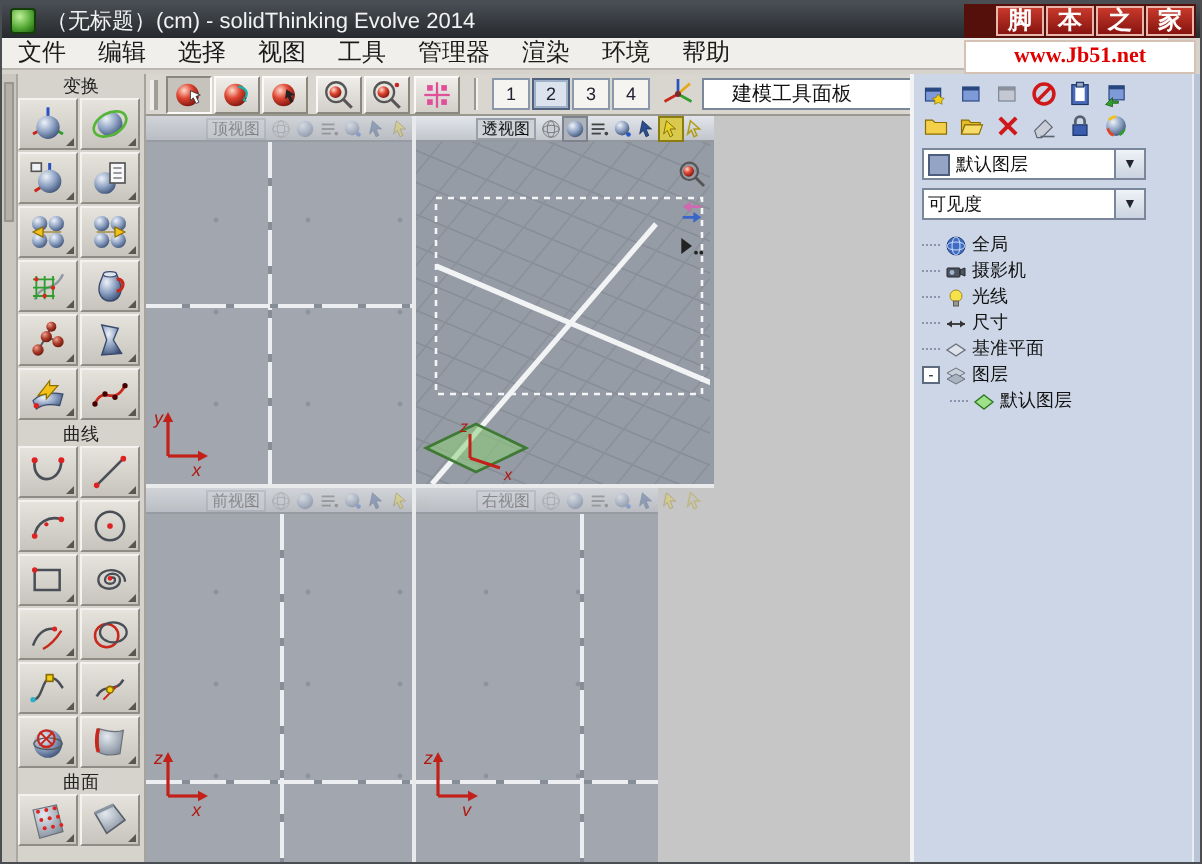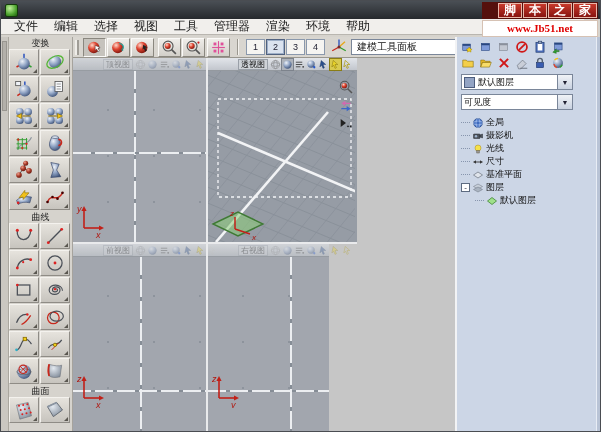--- a/index.html
+++ b/index.html
@@ -13,21 +13,21 @@
   .title{color:#f2f2f2;font-size:11px;white-space:nowrap;}
   
   .badge{position:absolute;top:1px;right:2px;width:116px;z-index:50;}
   .badge-chars{display:flex;justify-content:flex-end;gap:1px;background:#55100c;padding:1px;}
   .badge-char{width:24px;height:15px;display:flex;align-items:center;justify-content:center;
     background:linear-gradient(#c8392b,#871410);color:#fff;font-size:12px;font-weight:bold;border:1px solid #e9b7a9;box-sizing:border-box;}
   .badge-url{margin-top:1px;background:#ffffff;border:1px solid #d6c2b4;color:#e00000;
     font-size:11px;font-weight:bold;text-align:center;height:15px;line-height:15px;font-family:"Liberation Serif","DejaVu Serif",serif;}
   
   .menubar{position:absolute;left:0;top:18px;right:16px;height:16px;background:#f1efec;border-bottom:1px solid #b9b6b0;
-    display:flex;align-items:center;padding-left:5px;box-sizing:border-box;}
+    display:flex;align-items:center;box-sizing:border-box;}
   .menu-item{font-size:12px;color:#1a1a1a;padding:1px 8px;cursor:default;}
   
   .main{position:absolute;left:0;top:36px;right:0;bottom:0;}
   .palette{position:absolute;left:0;top:0;width:72px;bottom:0;background:#d6d3cd;border-right:1px solid #a6a39d;box-sizing:border-box;}
   .pal-scroll{position:absolute;left:0;top:0;bottom:0;width:7px;background:#cac7c1;border-right:1px solid #aaa79f;}
   .pal-thumb{position:absolute;left:1px;top:4px;width:5px;height:70px;background:#b3b0aa;border:1px solid #98958f;box-sizing:border-box;}
   .pal-content{position:absolute;left:8px;top:0;right:0;bottom:0;}
   .pal-label{height:12px;line-height:12px;text-align:center;font-size:9px;color:#222;}
   .pal-grid{display:flex;flex-wrap:wrap;}
   .picon{position:relative;width:30px;height:26px;box-sizing:border-box;margin:0 1px 1px 0;
@@ -43,21 +43,21 @@
   .tbtn{width:23px;height:19px;box-sizing:border-box;display:flex;align-items:center;justify-content:center;
     background:linear-gradient(#efede9,#d2cfc9);border:1px solid;border-color:#fbfaf8 #8a877f #8a877f #fbfaf8;}
   .tbtn svg{width:17px;height:17px;}
   .tbtn.pressed{background:#c6c3bd;border-color:#8a877f #fbfaf8 #fbfaf8 #8a877f;}
   .tsep{width:2px;height:16px;border-left:1px solid #9a978f;border-right:1px solid #f4f2ee;margin:0 5px;}
   .lbtn{width:19px;height:16px;box-sizing:border-box;background:#f5f4f1;border:1px solid #8a98ac;
     font-size:9px;color:#223;display:flex;align-items:center;justify-content:center;margin-right:1px;}
   .lbtn.pressed{background:#dbe3ef;border-color:#51627f;box-shadow:inset 0 0 0 1px #9fb0c8;}
   .axbtn{width:21px;height:19px;display:flex;align-items:center;justify-content:center;background:none;border:none;}
   .axbtn svg{width:18px;height:18px;}
-  .panel-field{margin-left:auto;width:128px;height:14px;border:1px solid #7a8699;font-size:10px;padding:0 5px;background:#fff;color:#111;}
+  .panel-field{margin-left:auto;width:128px;height:14px;border:1px solid #7a8699;font-size:10px;padding:0 14px;background:#fff;color:#111;}
   
   .vpzone{position:absolute;left:0;top:21px;right:0;bottom:0;}
   .vp{position:absolute;box-sizing:border-box;}
   .vp-head{height:13px;background:linear-gradient(#d2d5da,#b9bdc3);border-bottom:1px solid #94999f;
     display:flex;align-items:center;padding:0 2px;gap:2px;box-sizing:border-box;}
   .vp.dim .vp-head{opacity:.92;}
   .vp.dim .vp-head .vp-label,.vp.dim .vp-head .ico{opacity:.38;}
   .vp-label{font-size:8px;color:#111;background:#cfd3d8;border:1px solid #9aa0a8;padding:0 2px;line-height:9px;white-space:nowrap;margin-left:28px;}
   .vp-head .ico{width:11px;height:11px;display:inline-flex;}
   .vp-head .ico svg{width:11px;height:11px;}
@@ -121,20 +121,21 @@
       <stop offset="0" stop-color="#e3e9f0"></stop>
         <stop offset="1" stop-color="#7e8997"></stop>
     </radialGradient>
   </defs>
 </svg>
 
 <div class="window">
 
   <div class="titlebar">
     <span class="appicon"></span>
+    <span class="title">（无标题）(cm) - solidThinking Evolve 2014</span>
   </div>
 
   <div class="badge">
     <div class="badge-chars" id="badge-chars">
         <span class="badge-char">脚</span>
         <span class="badge-char">本</span>
         <span class="badge-char">之</span>
         <span class="badge-char">家</span>
       </div>
     <div class="badge-url">www.Jb51.net</div>

